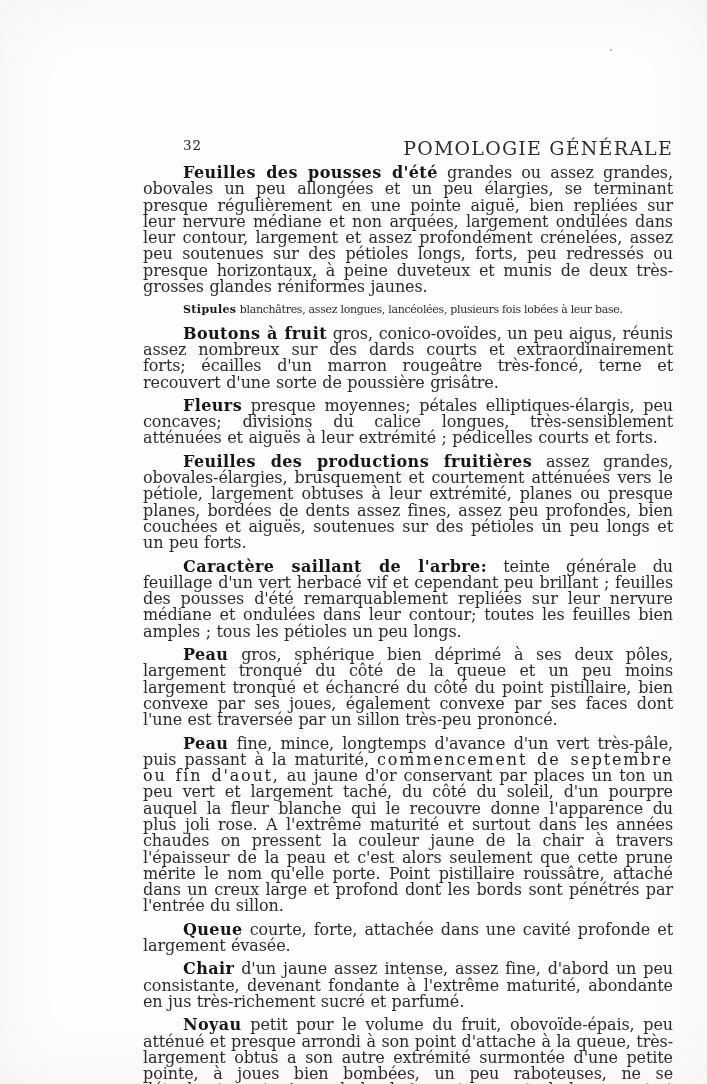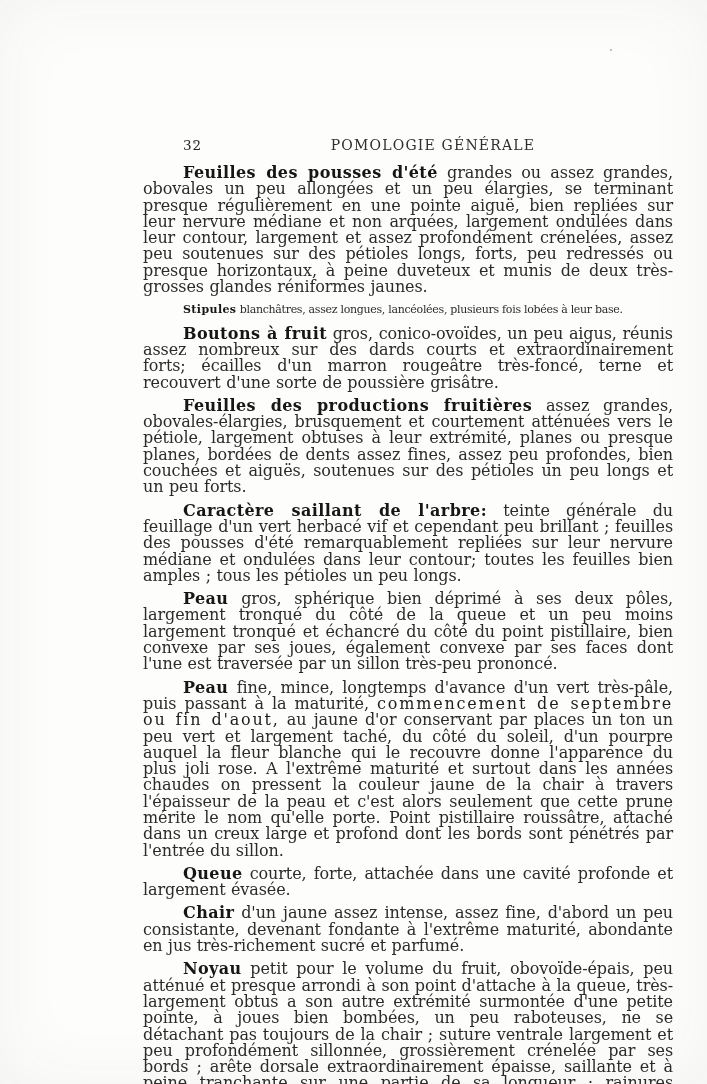--- a/index.html
+++ b/index.html
@@ -34,23 +34,23 @@
     top: 0;
     font-size: 13.5px;
     letter-spacing: 1px;
     color: #242424;
   }
   .running-title {
     position: absolute;
     left: 0;
     right: 0;
     top: 0;
-    text-align: center;
+    text-align: right;
     padding-left: 50px;
-    font-size: 14px;
+    font-size: 19px;
     letter-spacing: 1.2px;
     color: #2e2e2e;
     white-space: nowrap;
   }
   .para {
     margin: 7px 0 0 0;
     padding: 0;
     text-align: justify;
     text-indent: 40px;
     font-size: 16px;
@@ -113,20 +113,24 @@
     <p class="para fit-one-line">
       <span class="lead">Stipules</span>
       <span class="body-text">blanchâtres, assez longues, lancéolées, plusieurs fois lobées à leur base.</span>
     </p>
 
     <p class="para">
       <span class="lead">Boutons à fruit</span>
       <span class="body-text">gros, conico-ovoïdes, un peu aigus, réunis assez nombreux sur des dards courts et extraordinairement forts; écailles d'un marron rougeâtre très-foncé, terne et recouvert d'une sorte de poussière grisâtre.</span>
     </p>
 
+    <p class="para">
+      <span class="lead">Fleurs</span>
+      <span class="body-text">presque moyennes; pétales elliptiques-élargis, peu concaves; divisions du calice longues, très-sensiblement atténuées et aiguës à leur extrémité ; pédicelles courts et forts.</span>
+    </p>
 
     <p class="para">
       <span class="lead">Feuilles des productions fruitières</span>
       <span class="body-text">assez grandes, obovales-élargies, brusquement et courtement atténuées vers le pétiole, largement obtuses à leur extrémité, planes ou presque planes, bordées de dents assez fines, assez peu profondes, bien couchées et aiguës, soutenues sur des pétioles un peu longs et un peu forts.</span>
     </p>
 
     <p class="para">
       <span class="lead">Caractère saillant de l'arbre:</span>
       <span class="body-text">teinte générale du feuillage d'un vert herbacé vif et cependant peu brillant ; feuilles des pousses d'été remarquablement repliées sur leur nervure médiane et ondulées dans leur contour; toutes les feuilles bien amples ; tous les pétioles un peu longs.</span>
     </p>

